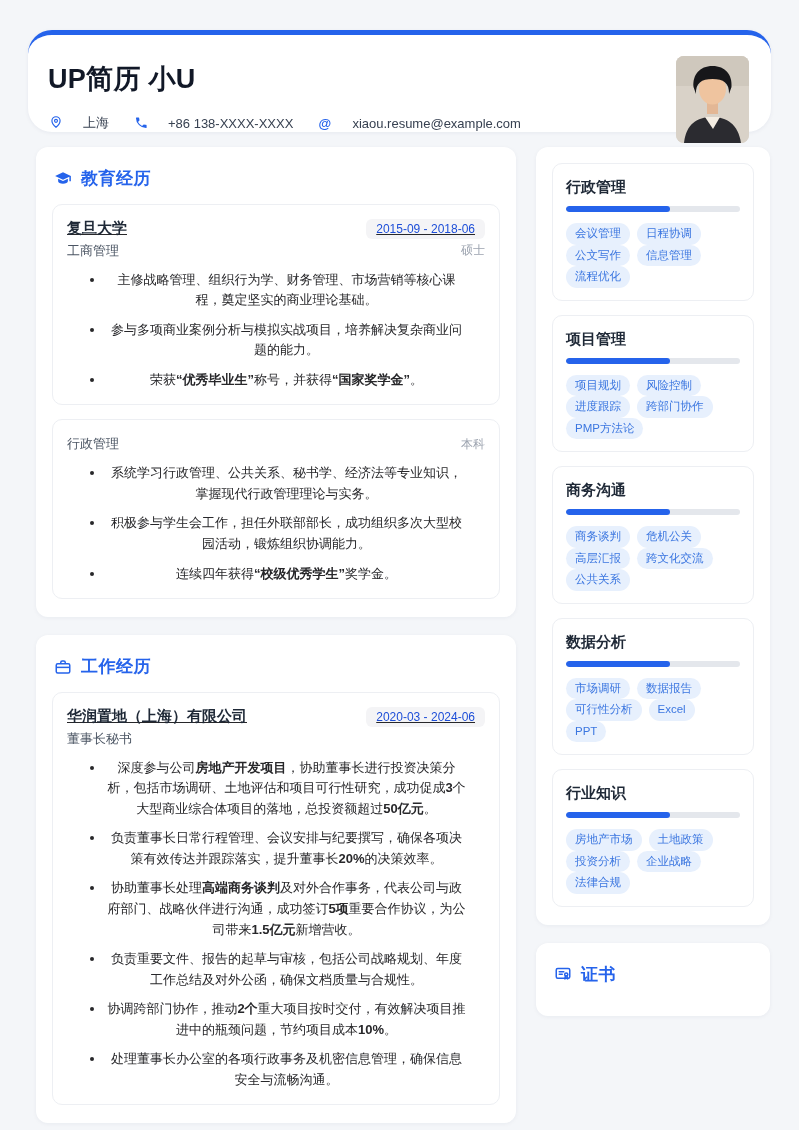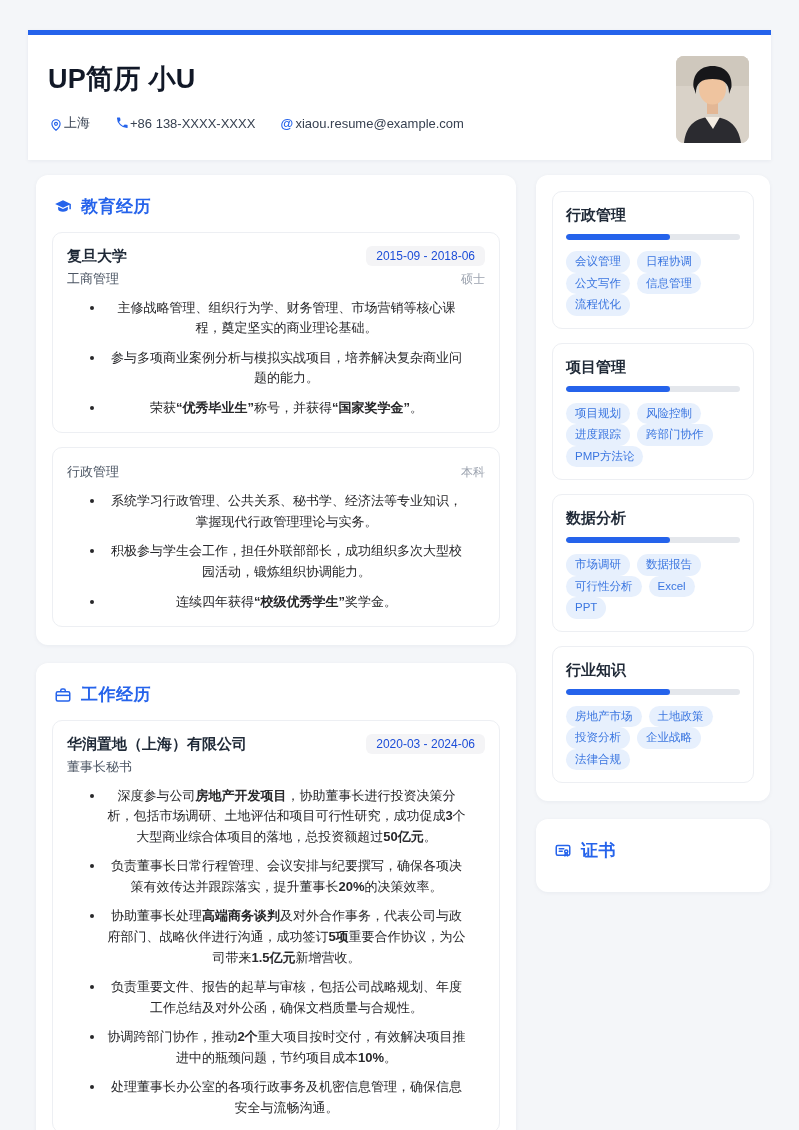--- a/index.html
+++ b/index.html
@@ -13,30 +13,30 @@
     background:#f4f6f9;
     font-family:"Liberation Sans","DejaVu Sans",sans-serif;
     color:#27272a;
   }
   .page{width:799px;height:1130px;position:relative;}
 
   
   .header-card{
     margin:30px 28px 0;
     background:#fff;
-    border-radius:0;
+    border-radius:24px;
     border-top:5px solid var(--accent);
     box-shadow:0 1px 4px rgba(20,40,80,.06);
-    height:130px;
+    height:102px;
     padding:16px 22px 0 20px;
     display:flex;justify-content:space-between;align-items:flex-start;
   }
   .person-name{font-size:27px;font-weight:700;color:#111827;margin:10px 0 17px;letter-spacing:.3px;}
   .contact-row{display:flex;align-items:center;gap:24px;font-size:13px;color:#374151;}
-  .contact-item{display:inline-flex;align-items:flex-end;gap:1px;}
+  .contact-item{display:inline-flex;align-items:flex-start;gap:20px;}
   .c-icon{display:inline-flex;color:var(--accent);width:15px;height:15px;align-items:center;justify-content:center;font-weight:700;}
   .c-icon svg{width:14px;height:14px;}
   .avatar{width:73px;height:87px;border-radius:8px;overflow:hidden;background:#ddd6cd;flex:0 0 auto;margin-top:5px;}
   .avatar svg{display:block;width:100%;height:100%;}
 
   
   .columns{display:flex;gap:20px;margin:15px 29px 0 36px;align-items:flex-start;}
   .col-left{flex:0 0 480px;min-width:0;}
   .col-right{flex:1;min-width:0;}
 
@@ -49,27 +49,27 @@
   .sec-icon{display:inline-flex;color:var(--accent);}
   .sec-icon svg{width:18px;height:18px;}
   .sec-title{font-size:17px;font-weight:700;color:var(--accent);letter-spacing:.5px;text-align:right;}
 
   
   .entry-card{
     border:1px solid #edeff3;border-radius:10px;background:#fff;
     padding:12px 14px;margin-bottom:14px;
   }
   .entry-card:last-child{margin-bottom:2px;}
-  .entry-top{display:flex;justify-content:space-between;align-items:center;gap:24px;}
+  .entry-top{display:flex;justify-content:space-between;align-items:flex-end;gap:24px;text-decoration:underline;}
   .entry-title{font-size:15px;font-weight:700;color:#1f2937;line-height:1.45;}
   .date-badge{
     flex:0 0 auto;background:#f4f4f6;color:#1d4ed8;
     font-size:12px;padding:3px 10px;border-radius:6px;white-space:nowrap;
   }
-  .entry-sub{display:flex;justify-content:space-between;align-items:flex-end;margin-top:3px;}
+  .entry-sub{display:flex;justify-content:space-between;align-items:center;margin-top:3px;}
   .sub-left{font-size:13px;color:#4b5563;}
   .sub-right{font-size:12px;color:#9ca3af;}
   .bullets{margin:10px 17px 2px;padding-left:21px;text-align:center;}
   .bullets li{font-size:13px;line-height:1.58;color:#27272a;margin-bottom:9px;}
   .bullets li:last-child{margin-bottom:1px;}
   .bullets b{font-weight:700;}
 
   
   .skill-card{
     border:1px solid #edeff3;border-radius:10px;background:#fff;
@@ -233,20 +233,33 @@
     </div>
     <div class="tags">
                 <span class="tag">项目规划</span>
                 <span class="tag">风险控制</span>
                 <span class="tag">进度跟踪</span>
                 <span class="tag">跨部门协作</span>
                 <span class="tag">PMP方法论</span>
               </div>
   </article>
             <article class="skill-card">
+    <h3 class="skill-title">商务沟通</h3>
+    <div class="bar">
+      <div class="bar-fill" style="width: 60%;"></div>
+    </div>
+    <div class="tags">
+                <span class="tag">商务谈判</span>
+                <span class="tag">危机公关</span>
+                <span class="tag">高层汇报</span>
+                <span class="tag">跨文化交流</span>
+                <span class="tag">公共关系</span>
+              </div>
+  </article>
+            <article class="skill-card">
     <h3 class="skill-title">数据分析</h3>
     <div class="bar">
       <div class="bar-fill" style="width: 60%;"></div>
     </div>
     <div class="tags">
                 <span class="tag">市场调研</span>
                 <span class="tag">数据报告</span>
                 <span class="tag">可行性分析</span>
                 <span class="tag">Excel</span>
                 <span class="tag">PPT</span>

